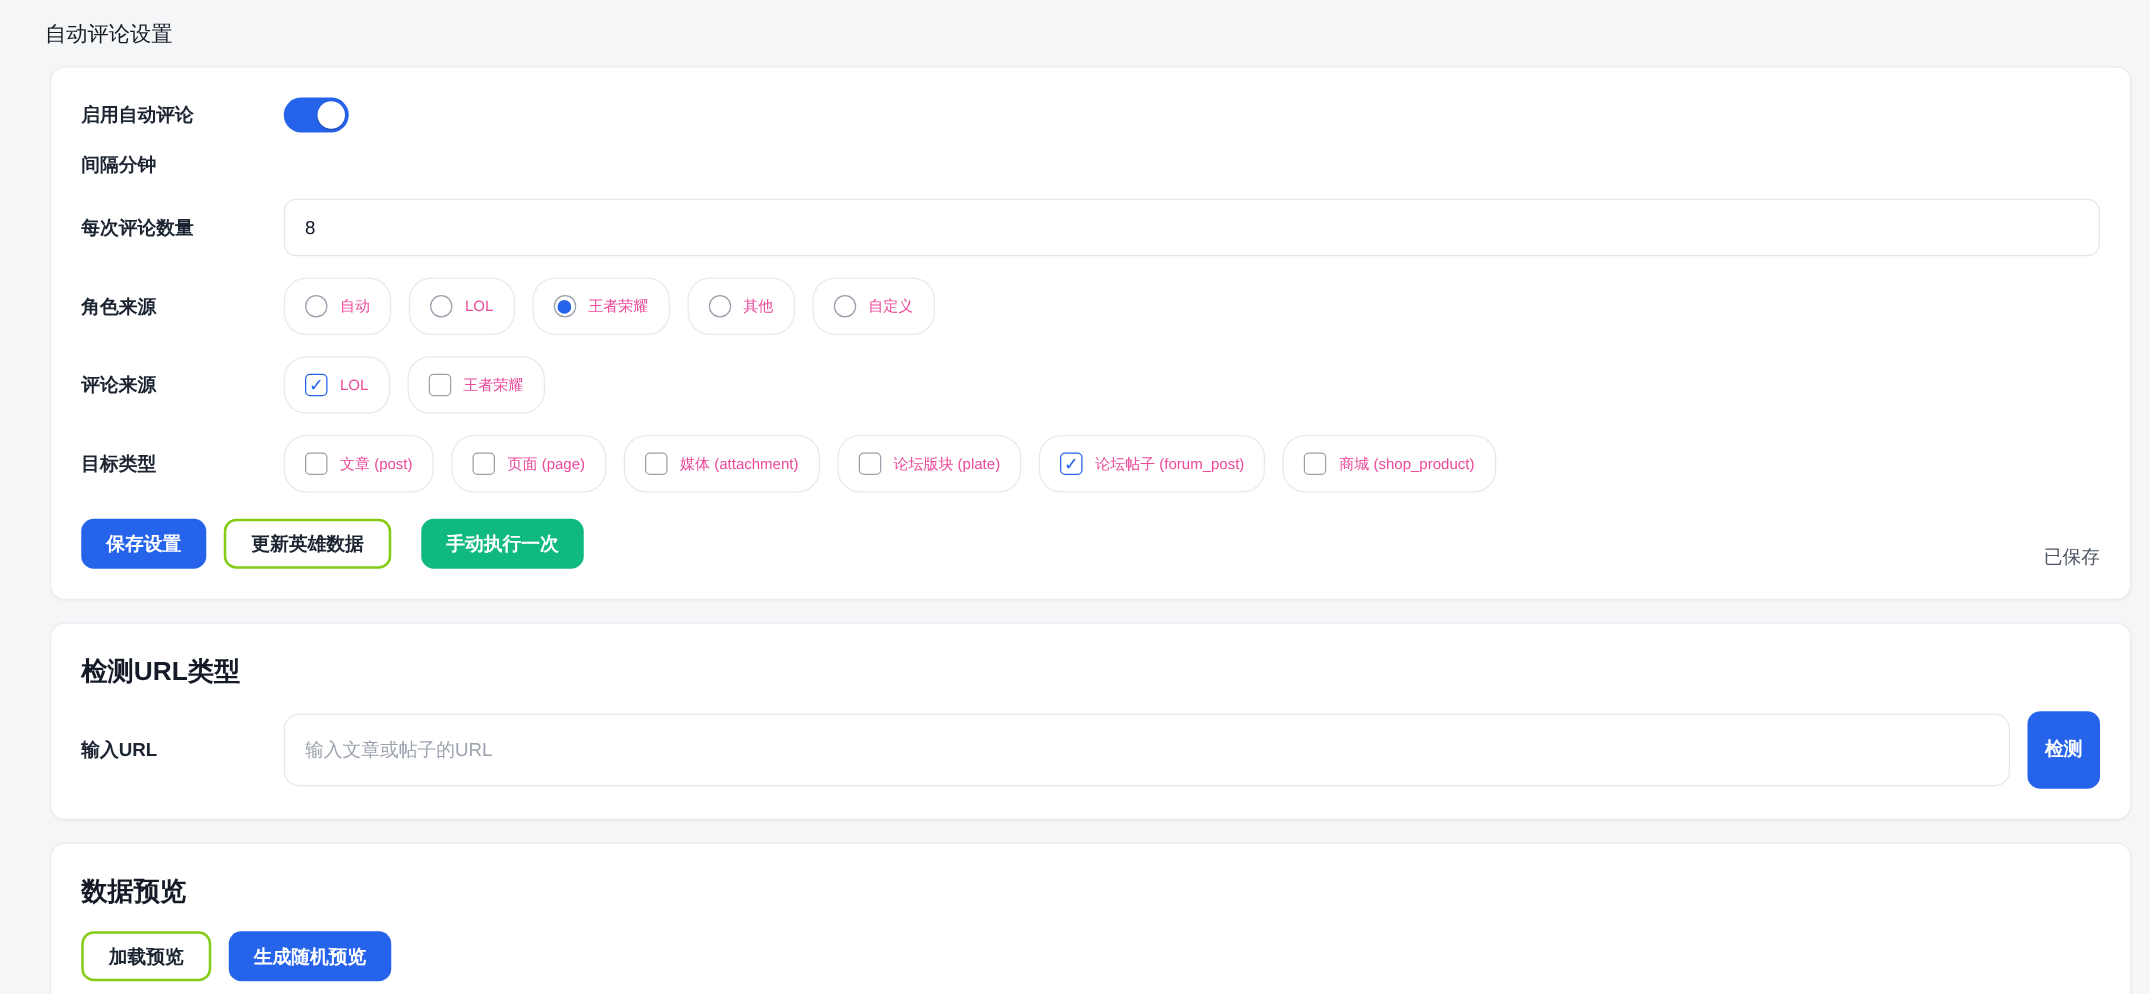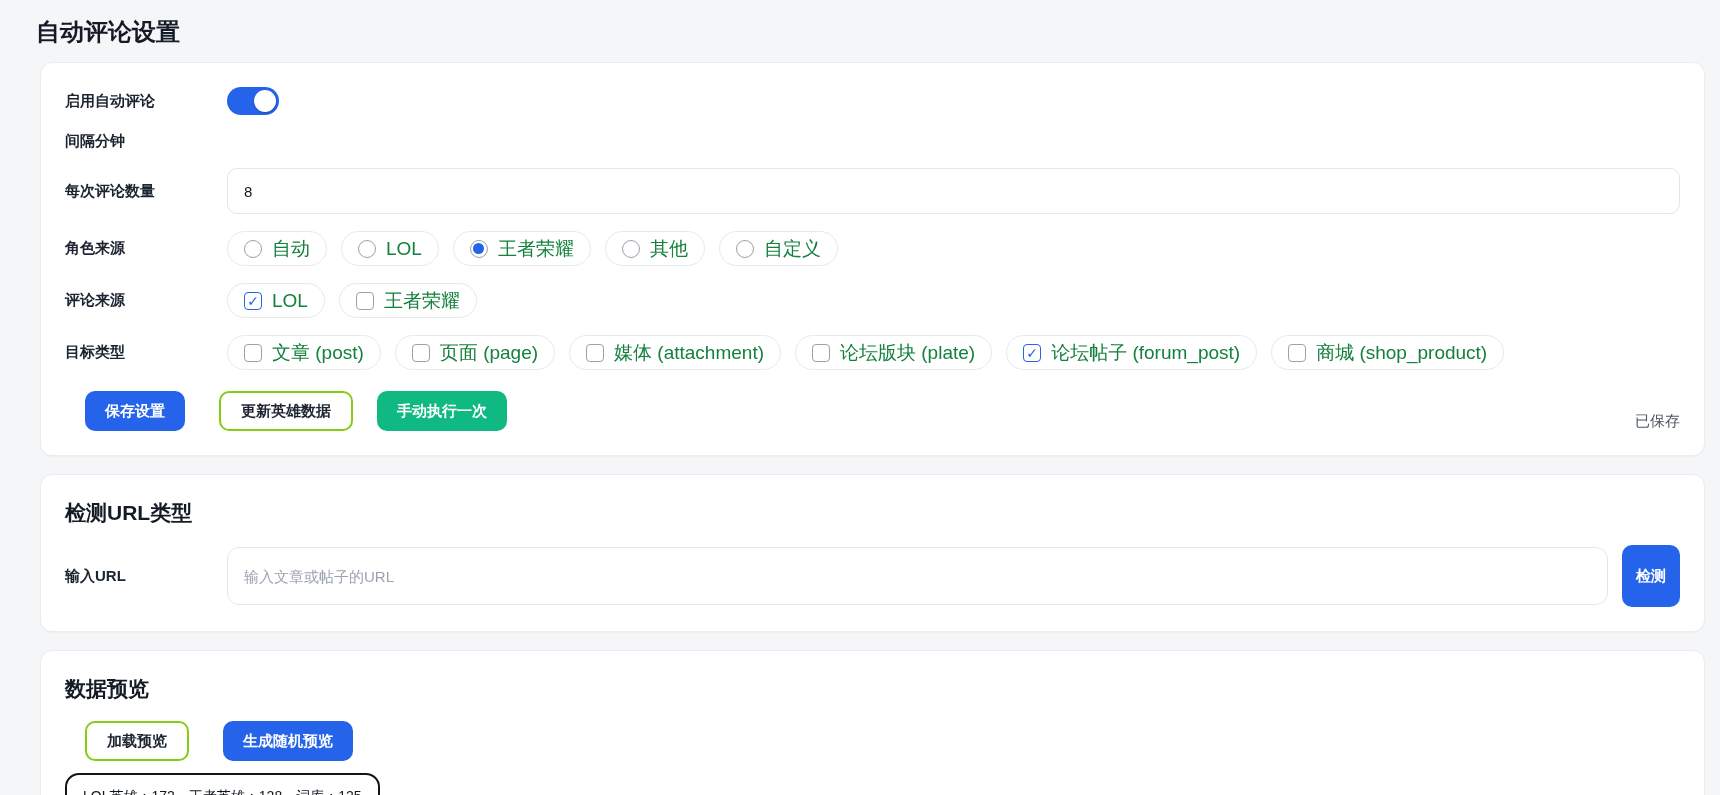--- a/index.html
+++ b/index.html
@@ -3,21 +3,21 @@
 <meta charset="utf-8">
 <style>
   * { margin:0; padding:0; box-sizing:border-box; }
   html,body { width:1720px; height:795px; overflow:hidden; }
   body {
     background:#f5f6f8;
     font-family:"Liberation Sans","DejaVu Sans",sans-serif;
     color:#1b2430;
   }
   .page-title {
-    font-size:24px; font-weight:bold; color:#151b26;
+    font-size:17px; font-weight:normal; color:#151b26;
     padding:16px 0 14px 36px;
   }
   .card {
     background:#ffffff;
     border:1px solid #ececf0;
     border-radius:12px;
     margin:0 0 18px 40px;
     width:1665px;
     padding:24px;
     box-shadow:0 1px 2px rgba(16,24,40,.03);
@@ -46,23 +46,23 @@
     flex:1; height:46px;
     border:1px solid #e3e6ea; border-radius:10px;
     padding:0 16px; font-size:15px; color:#111827;
     font-family:inherit; background:#fff; outline:none;
   }
   .text-input::placeholder { color:#9ca3af; }
   
   .pill-group { display:flex; flex-wrap:wrap; gap:14px; }
   .pill {
     display:inline-flex; align-items:center; gap:10px;
-    height:35px; padding:0 16px;
+    height:46px; padding:0 16px;
     border:1px solid #e7e9ee; border-radius:18px;
-    background:#fff; cursor:pointer; font-size:19px; color:#15803d;
+    background:#fff; cursor:pointer; font-size:12px; color:#ec4899;
     white-space:nowrap;
   }
   .radio {
     width:18px; height:18px; border-radius:50%;
     border:1.5px solid #9aa1ab; background:#fff;
     display:inline-flex; align-items:center; justify-content:center;
   }
   .radio.on::after {
     content:""; width:11px; height:11px; border-radius:50%;
     background:#2563eb; display:block;
@@ -73,21 +73,21 @@
     display:inline-flex; align-items:center; justify-content:center;
     font-size:14px; line-height:1; color:transparent;
   }
   .checkbox.on { border-color:#2563eb; color:#2563eb; }
   .checkbox.on::after { content:"✓"; font-weight:bold; }
   
   .btn {
     border:none; border-radius:10px;
     height:40px; padding:0 20px;
     font-size:15px; font-weight:bold; font-family:inherit;
-    cursor:pointer; white-space:nowrap;margin-left:20px;
+    cursor:pointer; white-space:nowrap;
   }
   .btn-primary { background:#2563eb; color:#fff; }
   .btn-secondary { background:#fff; color:#1b2430; border:2px solid #84cc16; }
   .btn-success { background:#10b981; color:#fff; }
   .actions { display:flex; align-items:center; gap:14px; margin-top:21px; }
   .actions .btn-success { margin-left:10px; }
   .saved-status {
     margin-left:auto; font-size:15px; color:#4b5563;
     align-self:flex-end;
   }

